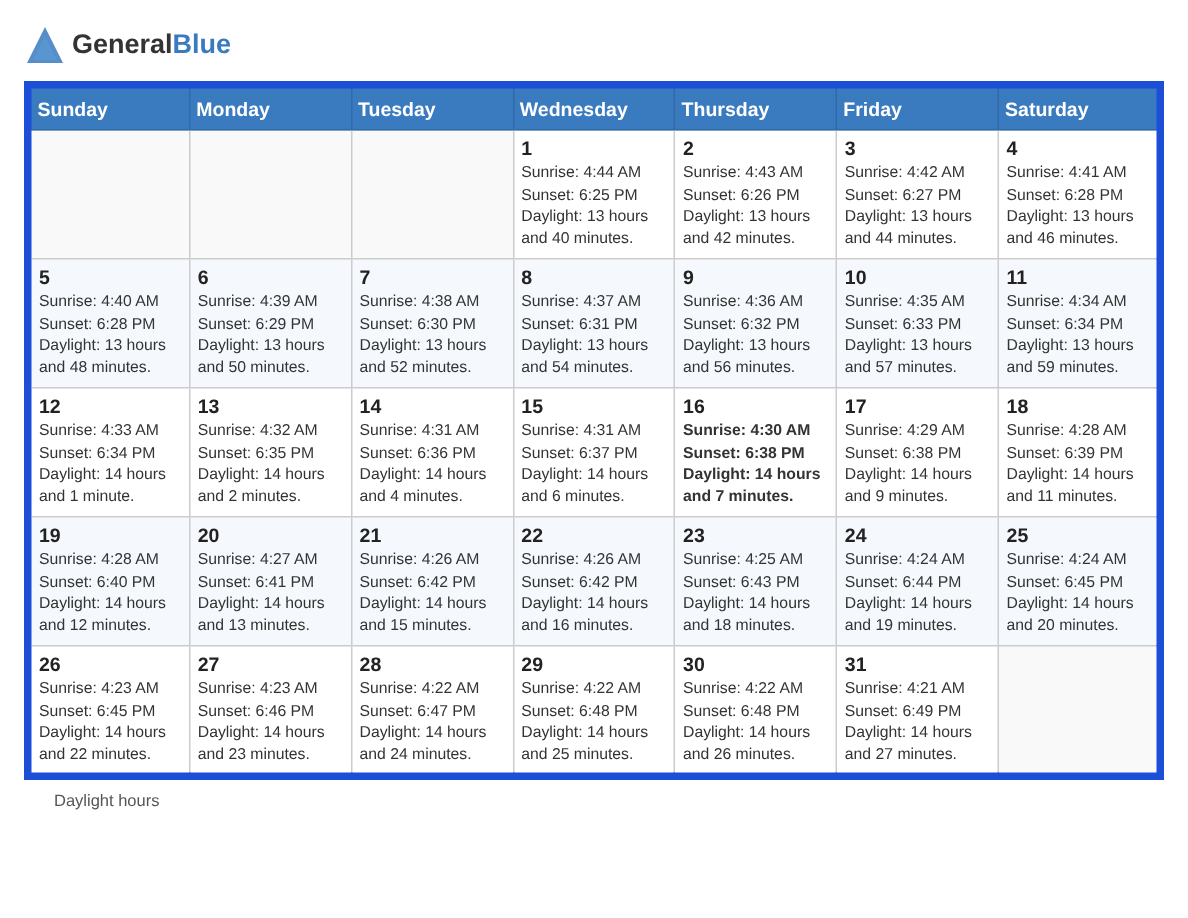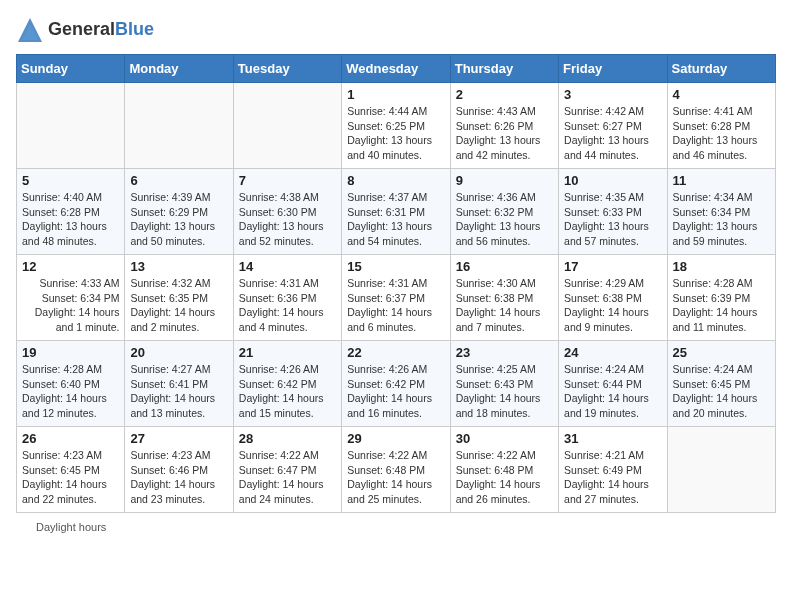--- a/index.html
+++ b/index.html
@@ -49,21 +49,21 @@
       font-weight: bold;
       color: #222;
     }
     .location-title {
       font-size: 16px;
       color: #444;
     }
     .calendar {
       width: 100%;
       border-collapse: collapse;
-      border: 1px solid #1d4ed8;
+      border: 5px solid #1d4ed8;
     }
     .calendar th {
       background-color: #3a7abf;
       color: white;
       font-size: 13px;
       font-weight: bold;
       padding: 6px 4px;
       text-align: left;
       border: 1px solid #2e6aa8;
     }
@@ -215,21 +215,21 @@
           <div class="day-number">11</div>
           <div class="day-info" style="white-space: pre-line;">Sunrise: 4:34 AM
 Sunset: 6:34 PM
 Daylight: 13 hours
 and 59 minutes.</div>
         </td>
       </tr>
       <tr>
         <td>
           <div class="day-number">12</div>
-          <div class="day-info" style="white-space: pre-line; text-align: right;">Sunrise: 4:33 AM
+          <div class="day-info" style="white-space: pre-line;">Sunrise: 4:33 AM
 Sunset: 6:34 PM
 Daylight: 14 hours
 and 1 minute.</div>
         </td>
         <td>
           <div class="day-number">13</div>
           <div class="day-info" style="white-space: pre-line;">Sunrise: 4:32 AM
 Sunset: 6:35 PM
 Daylight: 14 hours
 and 2 minutes.</div>
@@ -243,21 +243,21 @@
         </td>
         <td>
           <div class="day-number">15</div>
           <div class="day-info" style="white-space: pre-line;">Sunrise: 4:31 AM
 Sunset: 6:37 PM
 Daylight: 14 hours
 and 6 minutes.</div>
         </td>
         <td>
           <div class="day-number">16</div>
-          <div class="day-info" style="white-space: pre-line;">Sunrise: 4:30 AM
+          <div class="day-info" style="white-space: pre-line; font-weight: bold;">Sunrise: 4:30 AM
 Sunset: 6:38 PM
 Daylight: 14 hours
 and 7 minutes.</div>
         </td>
         <td>
           <div class="day-number">17</div>
           <div class="day-info" style="white-space: pre-line;">Sunrise: 4:29 AM
 Sunset: 6:38 PM
 Daylight: 14 hours
 and 9 minutes.</div>

